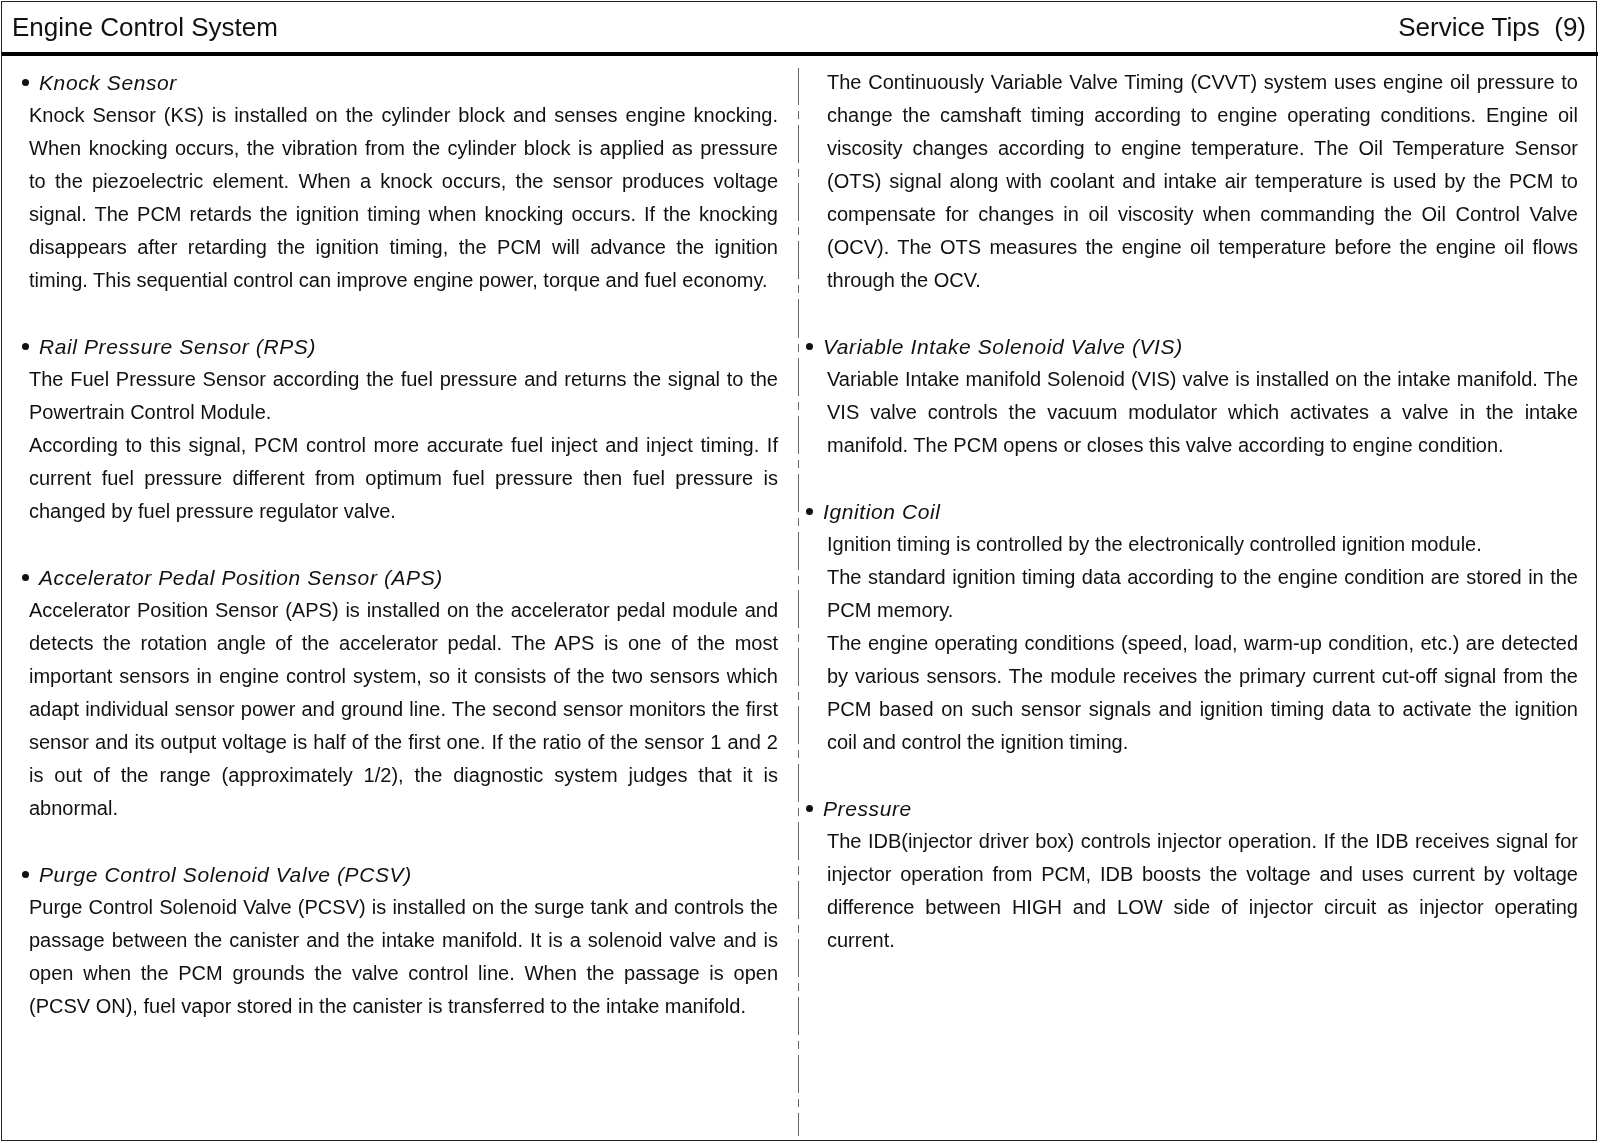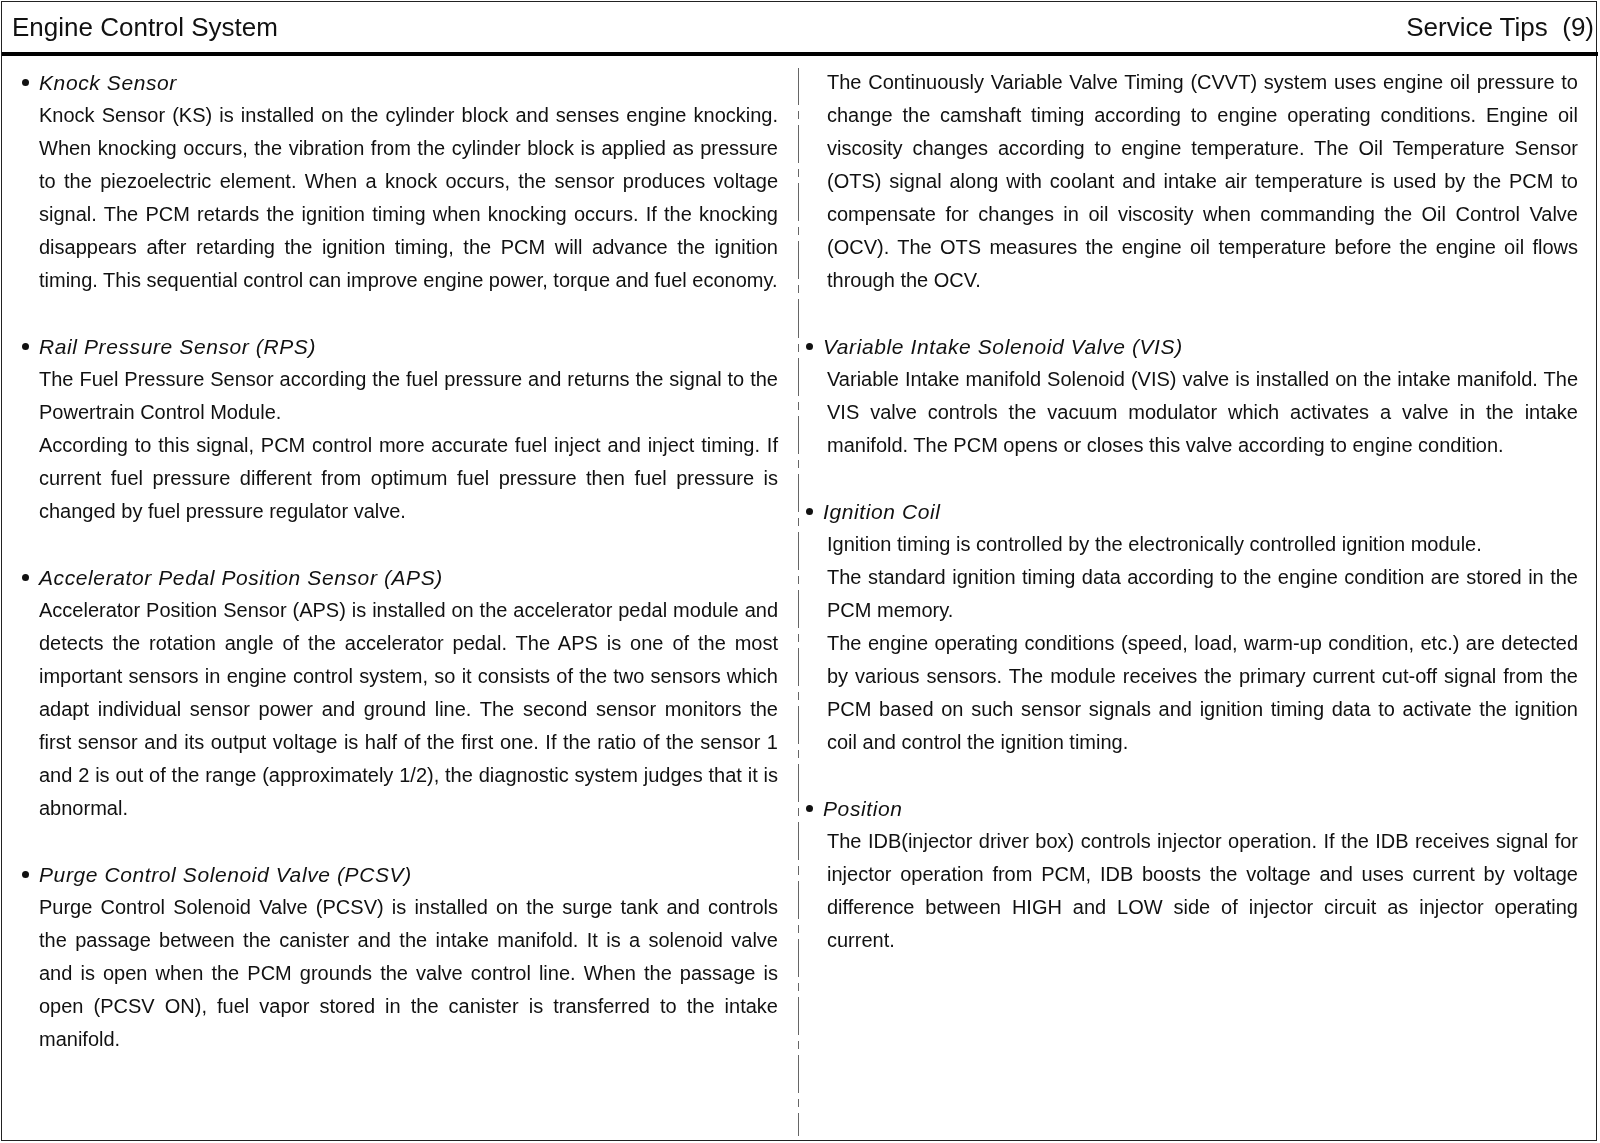--- a/index.html
+++ b/index.html
@@ -3,34 +3,34 @@
 <meta charset="utf-8">
 <style>
   html, body { margin: 0; padding: 0; background: #ffffff; }
   body { width: 1600px; height: 1143px; position: relative; overflow: hidden;
          font-family: "Liberation Sans", sans-serif; color: #111; }
   .frame { position: absolute; left: 1px; top: 1px; width: 1596px; height: 1140px;
            border: 1px solid #222; box-sizing: border-box; }
   .header { position: absolute; left: 0; top: 0; width: 1596px; height: 50px;
             border-bottom: 4px solid #000; box-sizing: content-box; }
   .header-title { position: absolute; left: 10px; top: 10px; font-size: 26px; line-height: 30px; }
-  .header-right { position: absolute; right: 4px; top: 10px; font-size: 26px; line-height: 30px;
+  .header-right { position: absolute; right: 12px; top: 10px; font-size: 26px; line-height: 30px;
                   white-space: pre; }
   .col { position: absolute; top: 66px; }
   .col-left { left: 22px; width: 756px; }
   .col-right { left: 823px; width: 755px; }
   .divider { position: absolute; left: 798px; top: 68px; height: 1068px; width: 0;
              border-left: 1.5px dashed #777;
              border-image: repeating-linear-gradient(to bottom, #666 0 38px, transparent 38px 44px, #666 44px 52px, transparent 52px 58px) 1; }
   .section { margin: 0; }
   .sec-title { font-size: 21px; line-height: 33px; letter-spacing: 0.6px; position: relative;
                padding-left: 17px; margin-left: 0; font-style: italic; }
   .bullet { position: absolute; left: 0; top: 13px; width: 7px; height: 7px; border-radius: 50%;
             background: #111; }
-  .sec-body { margin-left: 17px; font-size: 20px; line-height: 33px; text-align: justify; }
+  .sec-body { margin-left: 7px; font-size: 20px; line-height: 33px; text-align: justify; }
   .col-right .sec-title { padding-left: 17px; margin-left: -17px; }
   .col-right .sec-title .bullet { left: 0; }
   .col-right .sec-body { margin-left: 4px; }
   .para { margin: 0; }
   .gap { height: 33px; }
 </style>
 </head>
 <body>
 
 <div class="frame">
@@ -110,19 +110,19 @@
     <div class="sec-body">
       <p class="para">Ignition timing is controlled by the electronically controlled ignition module.</p>
       <p class="para">The standard ignition timing data according to the engine condition are stored in the PCM memory.</p>
       <p class="para">The engine operating conditions (speed, load, warm-up condition, etc.) are detected by various sensors. The module receives the primary current cut-off signal from the PCM based on such sensor signals and ignition timing data to activate the ignition coil and control the ignition timing.</p>
     </div>
   </div>
   <div class="gap"></div>
   <div class="section">
     <div class="sec-title">
       <span class="bullet"></span>
-      <span>Position</span>
+      <span>Pressure</span>
     </div>
     <div class="sec-body">
       <p class="para">The IDB(injector driver box) controls injector operation. If the IDB receives signal for injector operation from PCM, IDB boosts the voltage and uses current by voltage difference between HIGH and LOW side of injector circuit as injector operating current.</p>
     </div>
   </div>
 </div>
 
 </body></html>

